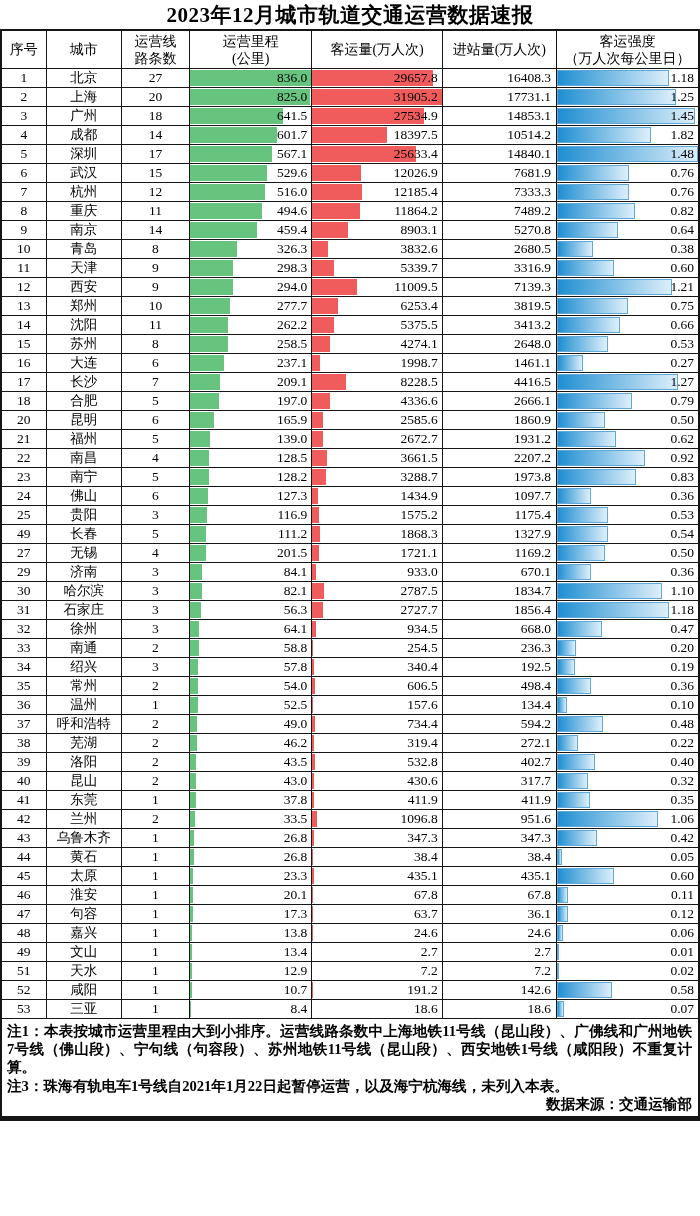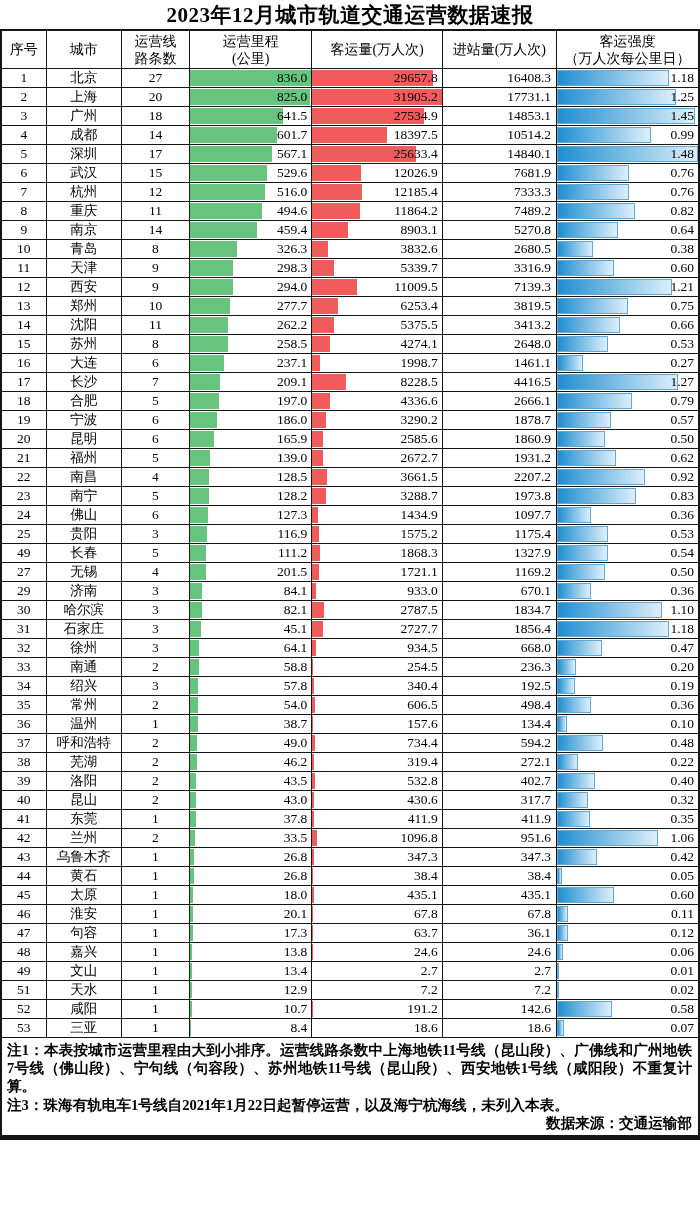--- a/index.html
+++ b/index.html
@@ -192,21 +192,21 @@
             <div class="bar green" style="width:71.97%"></div>
             <span class="val">601.7</span>
           </td>
           <td class="barcell">
             <div class="bar red" style="width:57.66%"></div>
             <span class="val">18397.5</span>
           </td>
           <td class="num">10514.2</td>
           <td class="barcell">
             <div class="bar blue" style="width:66.89%"></div>
-            <span class="val">0.99</span>
+            <span class="val">1.82</span>
           </td>
         </tr>
         <tr>
           <td class="c">5</td>
           <td class="c">深圳</td>
           <td class="c">17</td>
           <td class="barcell">
             <div class="bar green" style="width:67.83%"></div>
             <span class="val">567.1</span>
           </td>
@@ -448,38 +448,20 @@
             <div class="bar red" style="width:13.59%"></div>
             <span class="val">4336.6</span>
           </td>
           <td class="num">2666.1</td>
           <td class="barcell">
             <div class="bar blue" style="width:53.38%"></div>
             <span class="val">0.79</span>
           </td>
         </tr>
         <tr>
-          <td class="c">19</td>
-          <td class="c">宁波</td>
-          <td class="c">6</td>
-          <td class="barcell">
-            <div class="bar green" style="width:22.25%"></div>
-            <span class="val">186.0</span>
-          </td>
-          <td class="barcell">
-            <div class="bar red" style="width:10.31%"></div>
-            <span class="val">3290.2</span>
-          </td>
-          <td class="num">1878.7</td>
-          <td class="barcell">
-            <div class="bar blue" style="width:38.51%"></div>
-            <span class="val">0.57</span>
-          </td>
-        </tr>
-        <tr>
           <td class="c">20</td>
           <td class="c">昆明</td>
           <td class="c">6</td>
           <td class="barcell">
             <div class="bar green" style="width:19.84%"></div>
             <span class="val">165.9</span>
           </td>
           <td class="barcell">
             <div class="bar red" style="width:8.10%"></div>
             <span class="val">2585.6</span>
@@ -651,21 +633,21 @@
             <div class="bar blue" style="width:74.32%"></div>
             <span class="val">1.10</span>
           </td>
         </tr>
         <tr>
           <td class="c">31</td>
           <td class="c">石家庄</td>
           <td class="c">3</td>
           <td class="barcell">
             <div class="bar green" style="width:8.89%"></div>
-            <span class="val">45.1</span>
+            <span class="val">56.3</span>
           </td>
           <td class="barcell">
             <div class="bar red" style="width:8.55%"></div>
             <span class="val">2727.7</span>
           </td>
           <td class="num">1856.4</td>
           <td class="barcell">
             <div class="bar blue" style="width:79.73%"></div>
             <span class="val">1.18</span>
           </td>
@@ -741,21 +723,21 @@
             <div class="bar blue" style="width:24.32%"></div>
             <span class="val">0.36</span>
           </td>
         </tr>
         <tr>
           <td class="c">36</td>
           <td class="c">温州</td>
           <td class="c">1</td>
           <td class="barcell">
             <div class="bar green" style="width:6.28%"></div>
-            <span class="val">38.7</span>
+            <span class="val">52.5</span>
           </td>
           <td class="barcell">
             <div class="bar red" style="width:0.49%"></div>
             <span class="val">157.6</span>
           </td>
           <td class="num">134.4</td>
           <td class="barcell">
             <div class="bar blue" style="width:6.76%"></div>
             <span class="val">0.10</span>
           </td>
@@ -903,21 +885,21 @@
             <div class="bar blue" style="width:3.38%"></div>
             <span class="val">0.05</span>
           </td>
         </tr>
         <tr>
           <td class="c">45</td>
           <td class="c">太原</td>
           <td class="c">1</td>
           <td class="barcell">
             <div class="bar green" style="width:2.79%"></div>
-            <span class="val">18.0</span>
+            <span class="val">23.3</span>
           </td>
           <td class="barcell">
             <div class="bar red" style="width:1.36%"></div>
             <span class="val">435.1</span>
           </td>
           <td class="num">435.1</td>
           <td class="barcell">
             <div class="bar blue" style="width:40.54%"></div>
             <span class="val">0.60</span>
           </td>

